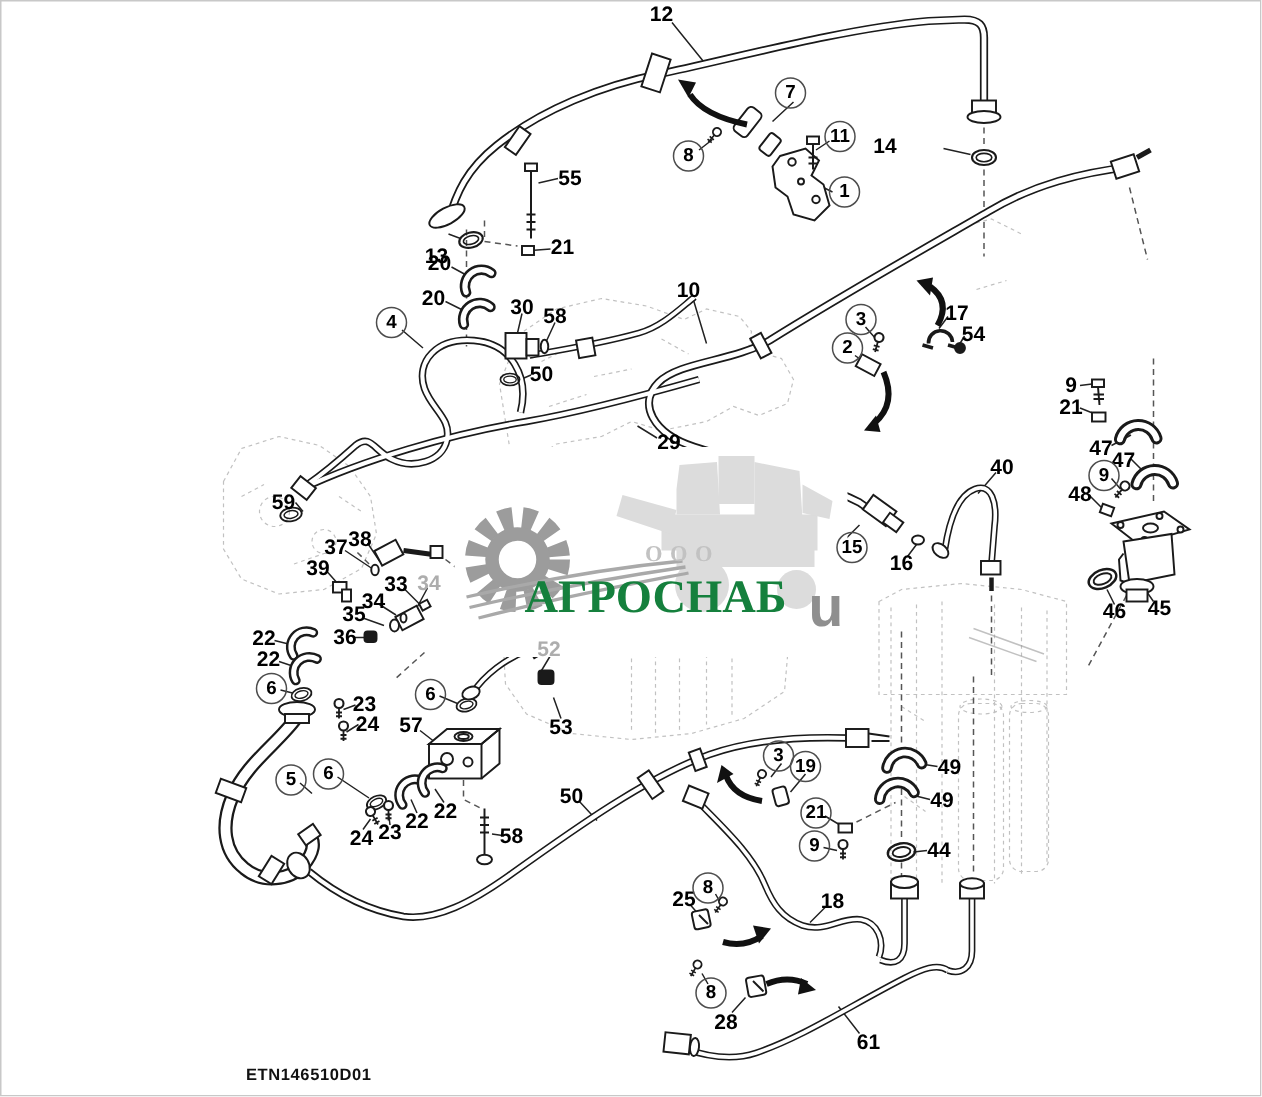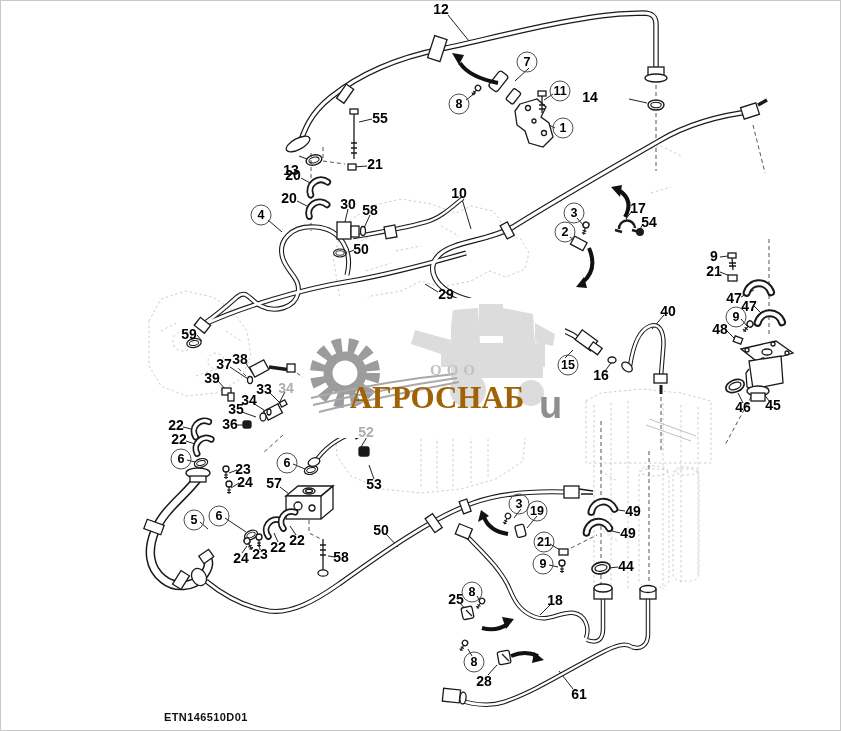--- a/index.html
+++ b/index.html
@@ -4,21 +4,21 @@
 <style>
   html,body{margin:0;padding:0;background:#fff;}
   #stage{position:relative;width:841px;height:731px;background:#fff;overflow:hidden;
          font-family:"Liberation Sans",sans-serif;border:1px solid #c8c8c8;box-sizing:border-box;}
   #art{position:absolute;left:0;top:0;z-index:1;}
   
   #wm{position:absolute;left:302px;top:297px;width:262px;height:140px;background:#fff;z-index:2;}
   #wm .ooo{position:absolute;left:112px;top:64px;width:80px;text-align:center;
            font-family:"Liberation Serif",serif;font-size:15px;letter-spacing:5px;color:#c2c2c2;font-weight:bold;}
   #wm .agro{position:absolute;left:36px;top:82px;width:196px;text-align:center;
-           font-family:"Liberation Serif",serif;font-size:31px;font-weight:bold;color:#a16207;white-space:nowrap;}
+           font-family:"Liberation Serif",serif;font-size:31px;font-weight:bold;color:#15803d;white-space:nowrap;}
   #wm .ru{position:absolute;left:236px;top:86px;font-size:38px;font-weight:bold;color:#8f8f8f;}
   
   #labels{position:absolute;left:0;top:0;width:841px;height:731px;z-index:3;pointer-events:none;}
   .lbl{position:absolute;transform:translate(-50%,-50%);color:#000;font-weight:bold;
        font-size:14px;line-height:1;white-space:nowrap;pointer-events:auto;cursor:pointer;}
   .lbl.c{border:1.4px solid #4d4d4d;border-radius:50%;width:19px;height:19px;
        display:flex;align-items:center;justify-content:center;font-size:12.5px;}
   .lbl.f{color:#adadad;}
   #footer-code{position:absolute;left:163px;top:710px;z-index:3;font-size:11px;font-weight:bold;
        letter-spacing:.4px;color:#111;}

